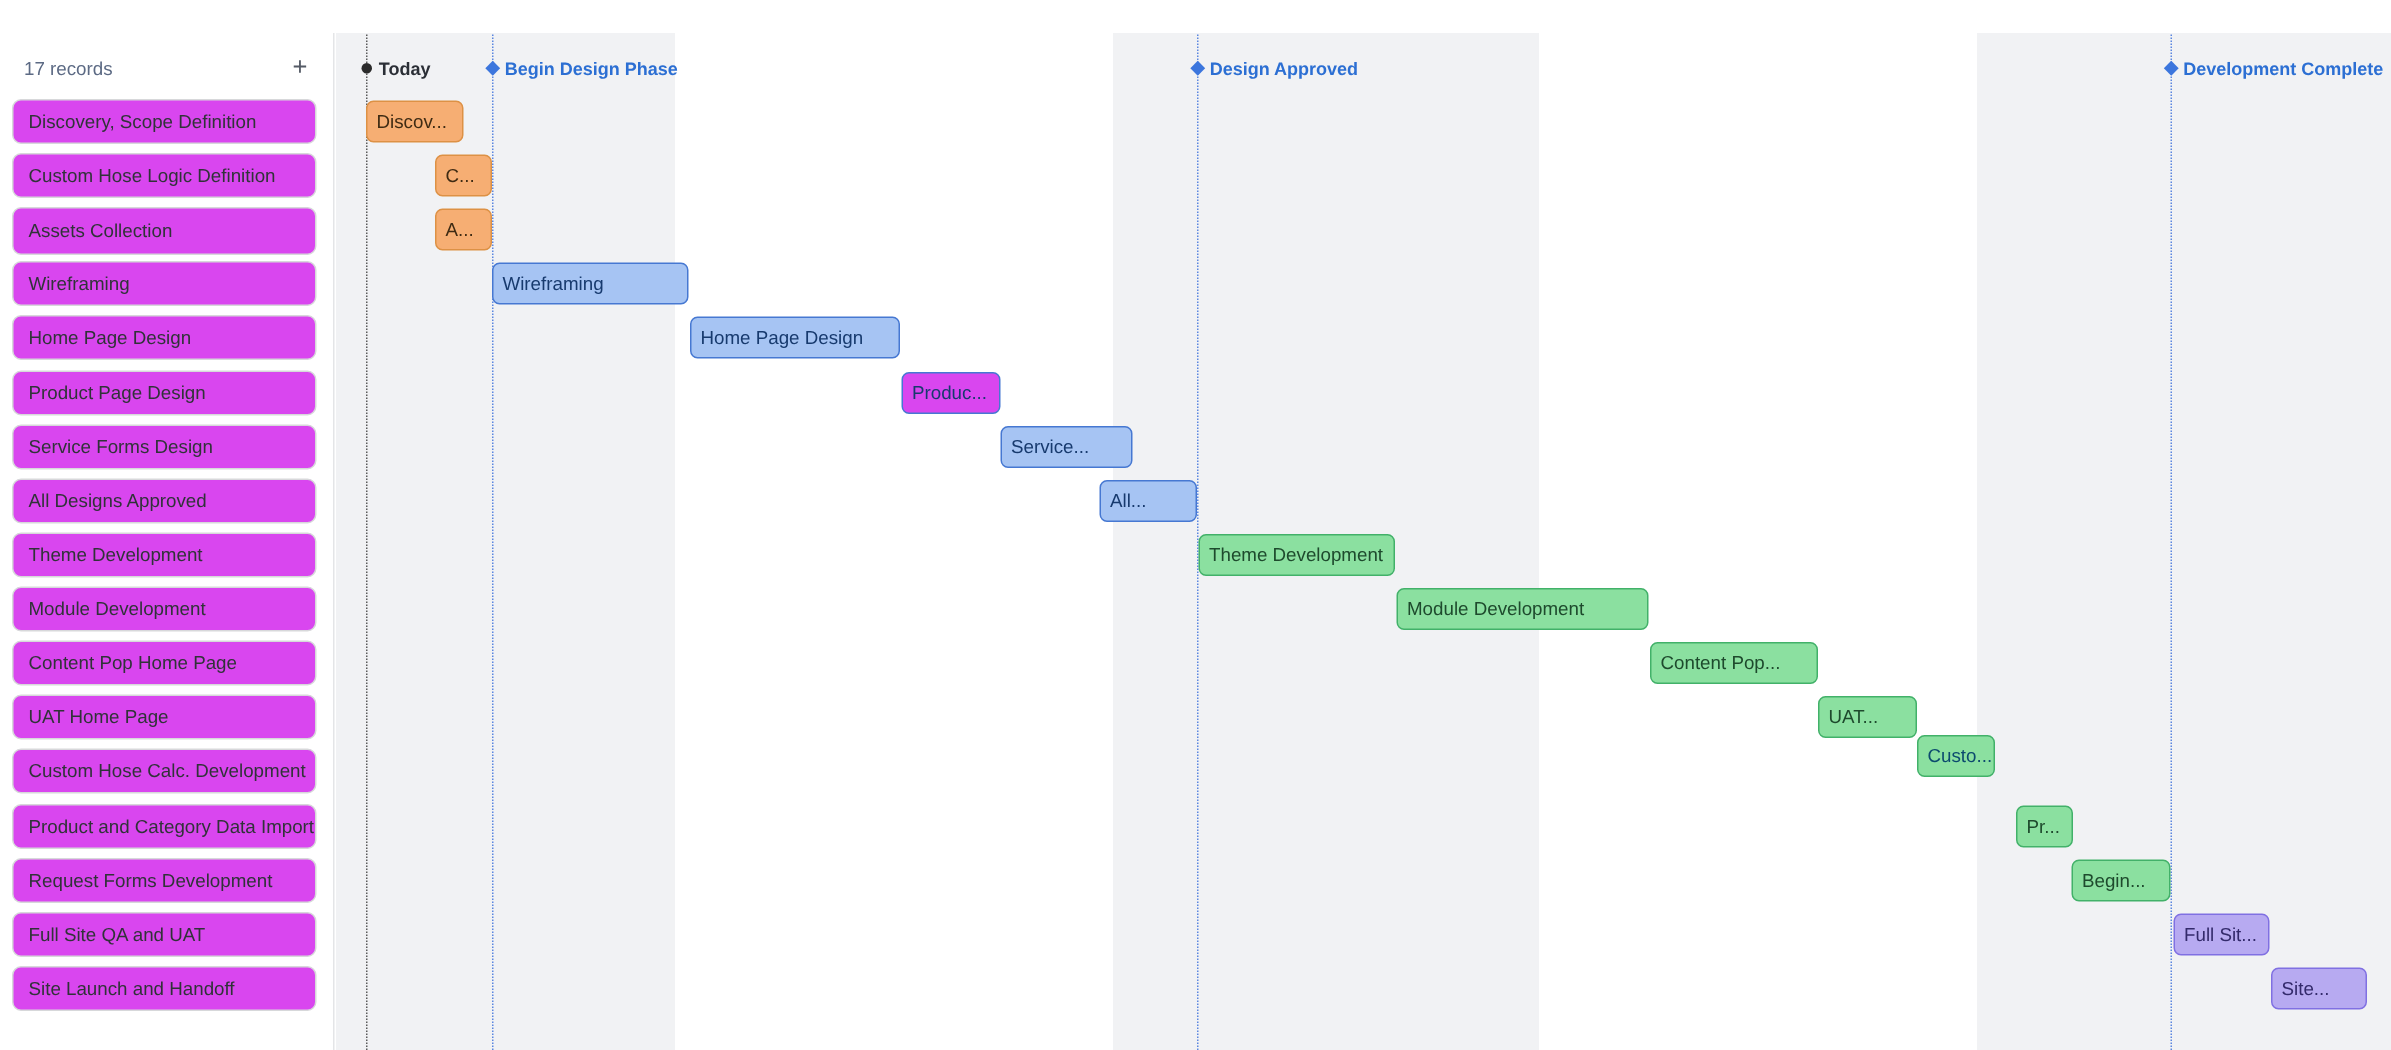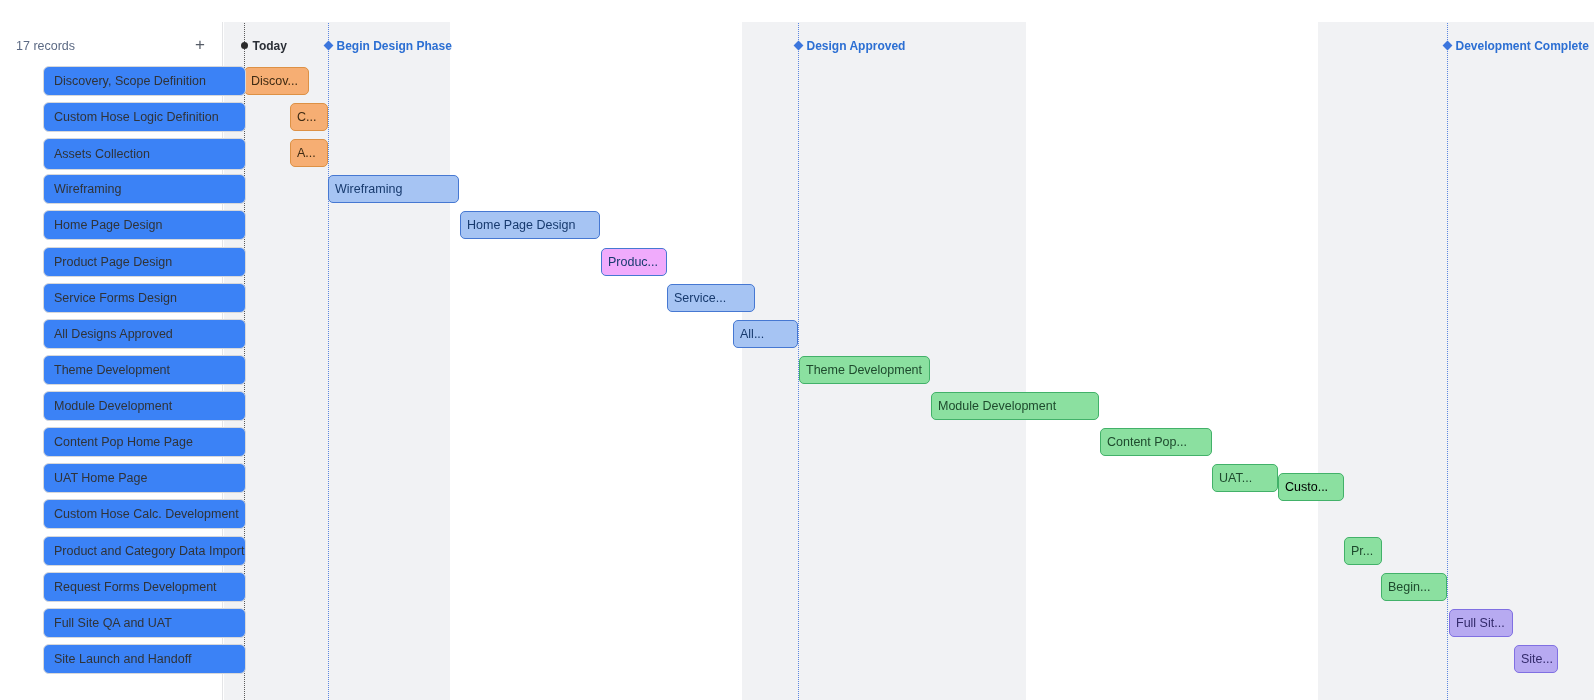--- a/index.html
+++ b/index.html
@@ -38,24 +38,24 @@
          white-space:nowrap; overflow:hidden; cursor:pointer; }
 
   
   #sidebar { position:absolute; left:0; top:22px; width:223px; height:678px; background:#fff;
              border-right:1px solid #e4e5e7; z-index:30; }
   #sidebar-head { position:absolute; left:0; top:14px; width:223px; height:22px; }
   #records-count { position:absolute; left:16px; top:3px; font-size:12.5px; color:#5c6a84; }
   #add-record { position:absolute; right:18px; top:-2px; font-size:17px; color:#555b66;
                 background:none; border:none; cursor:pointer; line-height:22px;
                 font-family:"Liberation Sans", sans-serif; }
-  .task-box { position:absolute; left:8px; width:203px; height:30px; background:#3b82f6;
+  .task-box { position:absolute; left:8px; width:203px; height:30px; background:#d946ef;
               border:1px solid #d7d8da; border-radius:6px; display:flex; align-items:center;
               padding-left:10px; font-size:12.5px; color:#303338; white-space:nowrap;
-              overflow:hidden; cursor:pointer;margin-left:35px; }
+              overflow:hidden; cursor:pointer; }
 </style>
 </head>
 <body>
 
 <div id="app">
 
   <div id="columns-layer">
       <div class="month-column gray" style="left: 224px; width: 226px;"></div>
       <div class="month-column white" style="left: 450px; width: 292px;"></div>
       <div class="month-column gray" style="left: 742px; width: 284px;"></div>
@@ -69,32 +69,32 @@
       <div class="vline milestone" style="left: 798px;"></div>
       <div class="vline milestone" style="left: 1447px;"></div>
     </div>
 
   <div id="bars-layer">
       <div class="bar" title="Discovery, Scope Definition" style="left: 244px; width: 65px; top: 67px; height: 28px; background: rgb(246, 174, 115); border-color: rgb(221, 145, 69); color: rgb(63, 43, 19);">Discov...</div>
       <div class="bar" title="Custom Hose Logic Definition" style="left: 290px; width: 38px; top: 103.12px; height: 28px; background: rgb(246, 174, 115); border-color: rgb(221, 145, 69); color: rgb(63, 43, 19);">C...</div>
       <div class="bar" title="Assets Collection" style="left: 290px; width: 38px; top: 139.24px; height: 28px; background: rgb(246, 174, 115); border-color: rgb(221, 145, 69); color: rgb(63, 43, 19);">A...</div>
       <div class="bar" title="Wireframing" style="left: 328px; width: 131px; top: 175.36px; height: 28px; background: rgb(166, 196, 243); border-color: rgb(70, 120, 210); color: rgb(23, 58, 110);">Wireframing</div>
       <div class="bar" title="Home Page Design" style="left: 460px; width: 140px; top: 211.48px; height: 28px; background: rgb(166, 196, 243); border-color: rgb(70, 120, 210); color: rgb(23, 58, 110);">Home Page Design</div>
-      <div class="bar" title="Product Page Design" style="left: 601px; width: 66px; top: 247.6px; height: 28px; background: #f0abfc; border-color: rgb(70, 120, 210); color: rgb(23, 58, 110);">Produc...</div>
+      <div class="bar" title="Product Page Design" style="left: 601px; width: 66px; top: 247.6px; height: 28px; background: #d946ef; border-color: rgb(70, 120, 210); color: rgb(23, 58, 110);">Produc...</div>
       <div class="bar" title="Service Forms Design" style="left: 667px; width: 88px; top: 283.72px; height: 28px; background: rgb(166, 196, 243); border-color: rgb(70, 120, 210); color: rgb(23, 58, 110);">Service...</div>
       <div class="bar" title="All Designs Approved" style="left: 733px; width: 65px; top: 319.84px; height: 28px; background: rgb(166, 196, 243); border-color: rgb(70, 120, 210); color: rgb(23, 58, 110);">All...</div>
       <div class="bar" title="Theme Development" style="left: 799px; width: 131px; top: 355.96px; height: 28px; background: rgb(139, 224, 160); border-color: rgb(66, 177, 105); color: rgb(30, 74, 45);">Theme Development</div>
       <div class="bar" title="Module Development" style="left: 931px; width: 168px; top: 392.08px; height: 28px; background: rgb(139, 224, 160); border-color: rgb(66, 177, 105); color: rgb(30, 74, 45);">Module Development</div>
       <div class="bar" title="Content Pop Home Page" style="left: 1100px; width: 112px; top: 428.2px; height: 28px; background: rgb(139, 224, 160); border-color: rgb(66, 177, 105); color: rgb(30, 74, 45);">Content Pop...</div>
       <div class="bar" title="UAT Home Page" style="left: 1212px; width: 66px; top: 464.32px; height: 28px; background: rgb(139, 224, 160); border-color: rgb(66, 177, 105); color: rgb(30, 74, 45);">UAT...</div>
-      <div class="bar" title="Custom Hose Calc. Development" style="left: 1278px; width: 66px; top: 473px; height: 28px; background: rgb(139, 224, 160); border-color: rgb(66, 177, 105); color: #000000;">Custo...</div>
+      <div class="bar" title="Custom Hose Calc. Development" style="left: 1278px; width: 52px; top: 490px; height: 28px; background: rgb(139, 224, 160); border-color: rgb(66, 177, 105); color: #0c4a6e;">Custo...</div>
       <div class="bar" title="Product and Category Data Import" style="left: 1344px; width: 38px; top: 536.56px; height: 28px; background: rgb(139, 224, 160); border-color: rgb(66, 177, 105); color: rgb(30, 74, 45);">Pr...</div>
       <div class="bar" title="Request Forms Development" style="left: 1381px; width: 66px; top: 572.68px; height: 28px; background: rgb(139, 224, 160); border-color: rgb(66, 177, 105); color: rgb(30, 74, 45);">Begin...</div>
       <div class="bar" title="Full Site QA and UAT" style="left: 1449px; width: 64px; top: 608.8px; height: 28px; background: rgb(183, 170, 241); border-color: rgb(128, 112, 226); color: rgb(51, 42, 107);">Full Sit...</div>
-      <div class="bar" title="Site Launch and Handoff" style="left: 1514px; width: 44px; top: 644.92px; height: 28px; background: rgb(183, 170, 241); border-color: rgb(128, 112, 226); color: rgb(51, 42, 107);">Site...</div>
+      <div class="bar" title="Site Launch and Handoff" style="left: 1514px; width: 64px; top: 644.92px; height: 28px; background: rgb(183, 170, 241); border-color: rgb(128, 112, 226); color: rgb(51, 42, 107);">Site...</div>
     </div>
 
   <div id="markers-layer">
       <div class="marker-label today-label" style="left: 240.5px;">
         <div class="today-dot"></div>
         <div class="txt">Today</div>
       </div>
       <div class="marker-label milestone-label" style="left: 324.5px;">
         <div class="milestone-diamond"></div>
         <div class="txt">Begin Design Phase</div>

